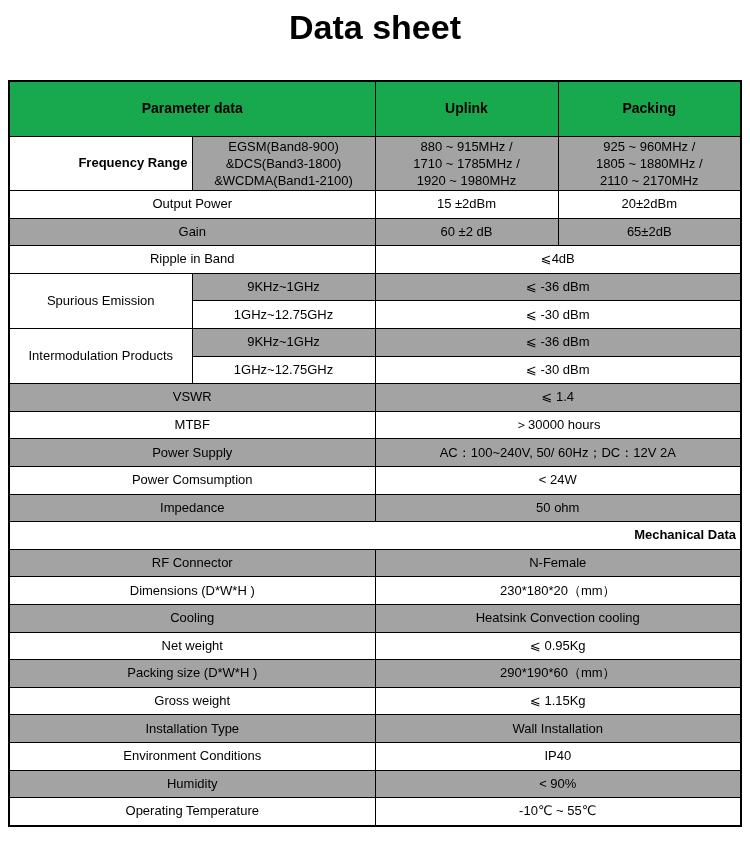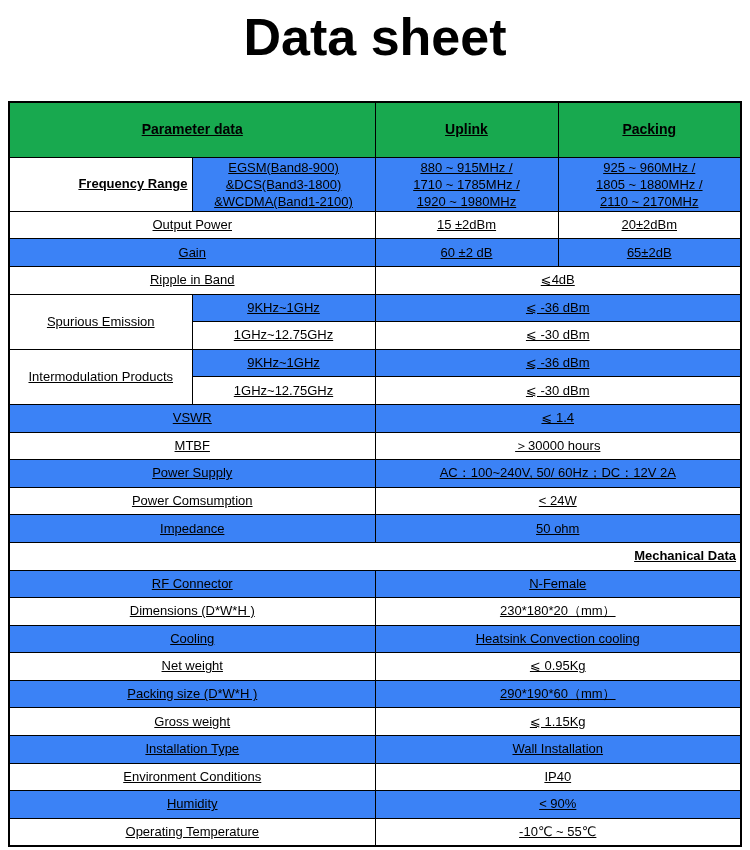--- a/index.html
+++ b/index.html
@@ -5,52 +5,51 @@
   html,body{
     margin:0; padding:0;
     width:750px; height:850px;
     background:#ffffff;
     font-family:"Liberation Sans","DejaVu Sans",sans-serif;
     color:#000;
   }
   h1.title{
     margin:8px 0 0 0;
     text-align:center;
-    font-size:52px;
+    font-size:34px;
     font-weight:bold;
     letter-spacing:0px;
     line-height:1.15;
   }
   table.sheet{
     border-collapse:collapse;
     table-layout:fixed;
     width:734px;
     margin:33px 0 0 8px;
     border:2px solid #000;
-    text-decoration:underline;
   }
   col.c25{width:25%;}
   td{
     border:1px solid #000;
     text-align:center;
     vertical-align:middle;
     font-size:13px;
     padding:0 4px;
     height:26.6px;
     line-height:1.25;
     overflow:hidden;
   }
   tr.r-head td{
     height:54px;
     font-size:14px;
     font-weight:bold;
   }
   tr.r-freq td{ height:53px; }
   .green{ background:#18a94f; }
-  .gray{ background:#3b82f6; }
+  .gray{ background:#a3a3a3; }
   .white{ background:#ffffff; }
   .bold{ font-weight:bold;text-align:right; }
   .thick-top{ border-top-width:2px; }
   .lines div{ line-height:17px; }
 </style>
 </head>
 <body>
 
 <h1 class="title">Data sheet</h1>
 

